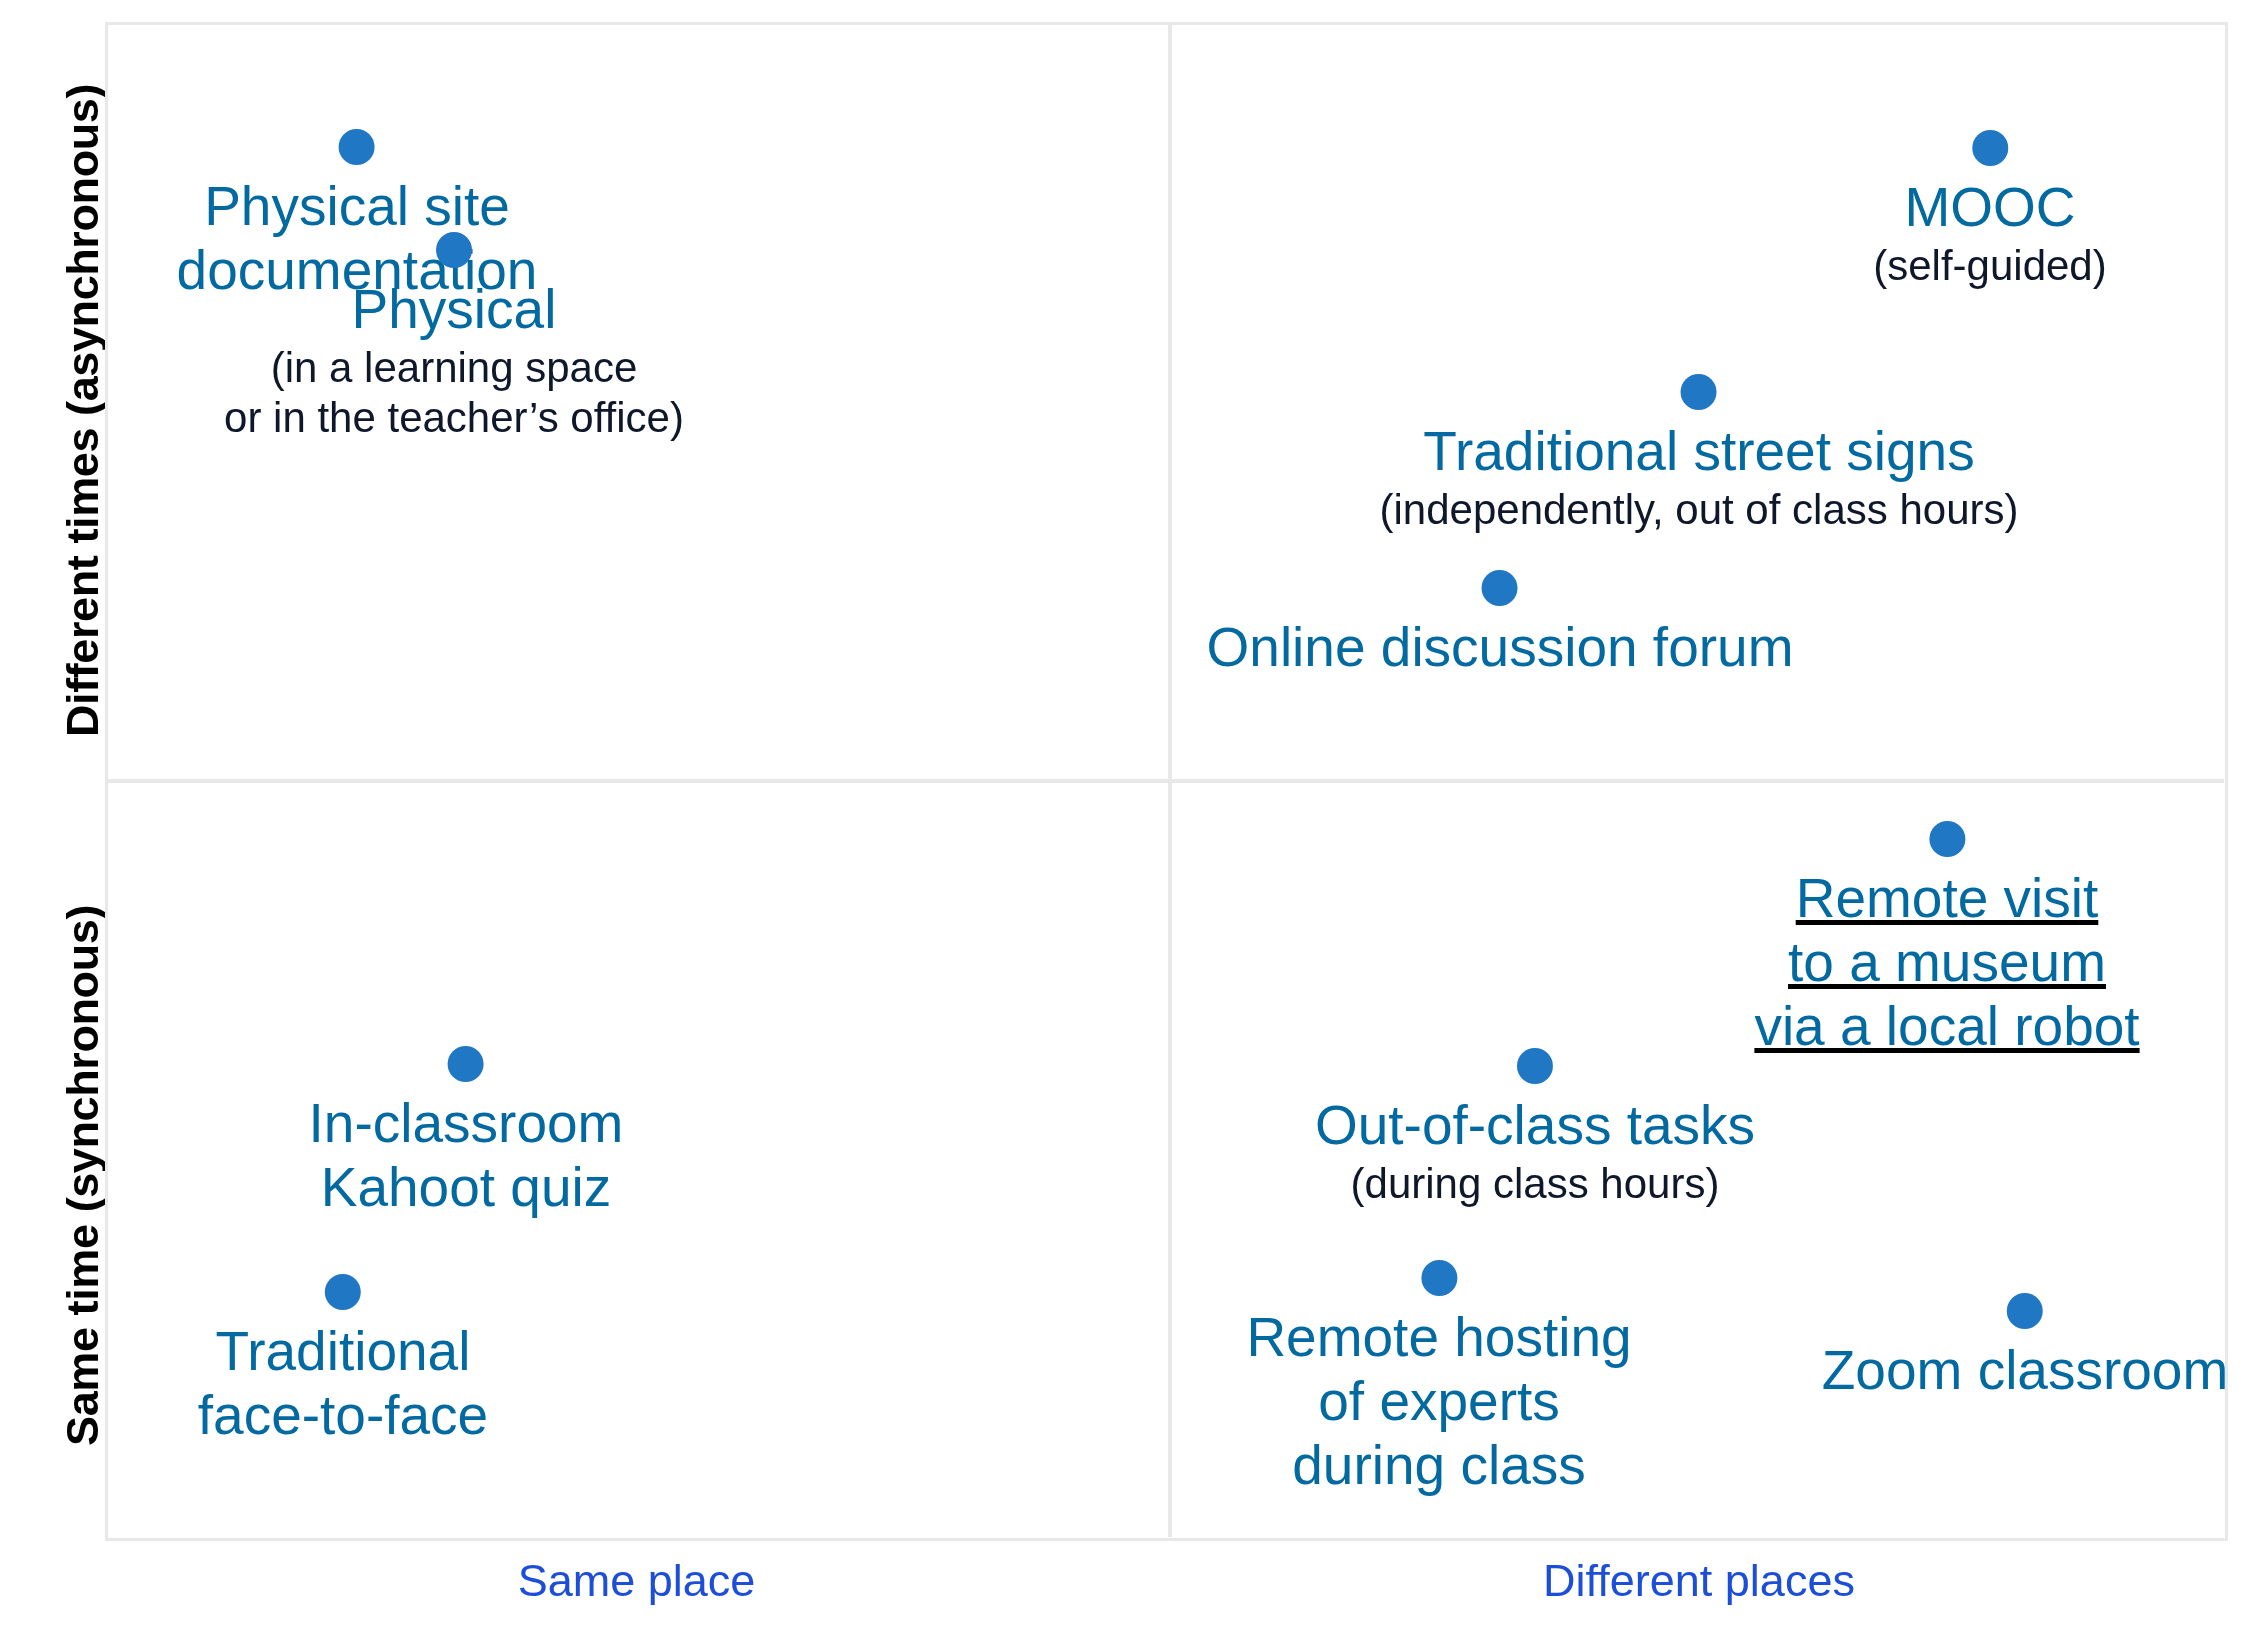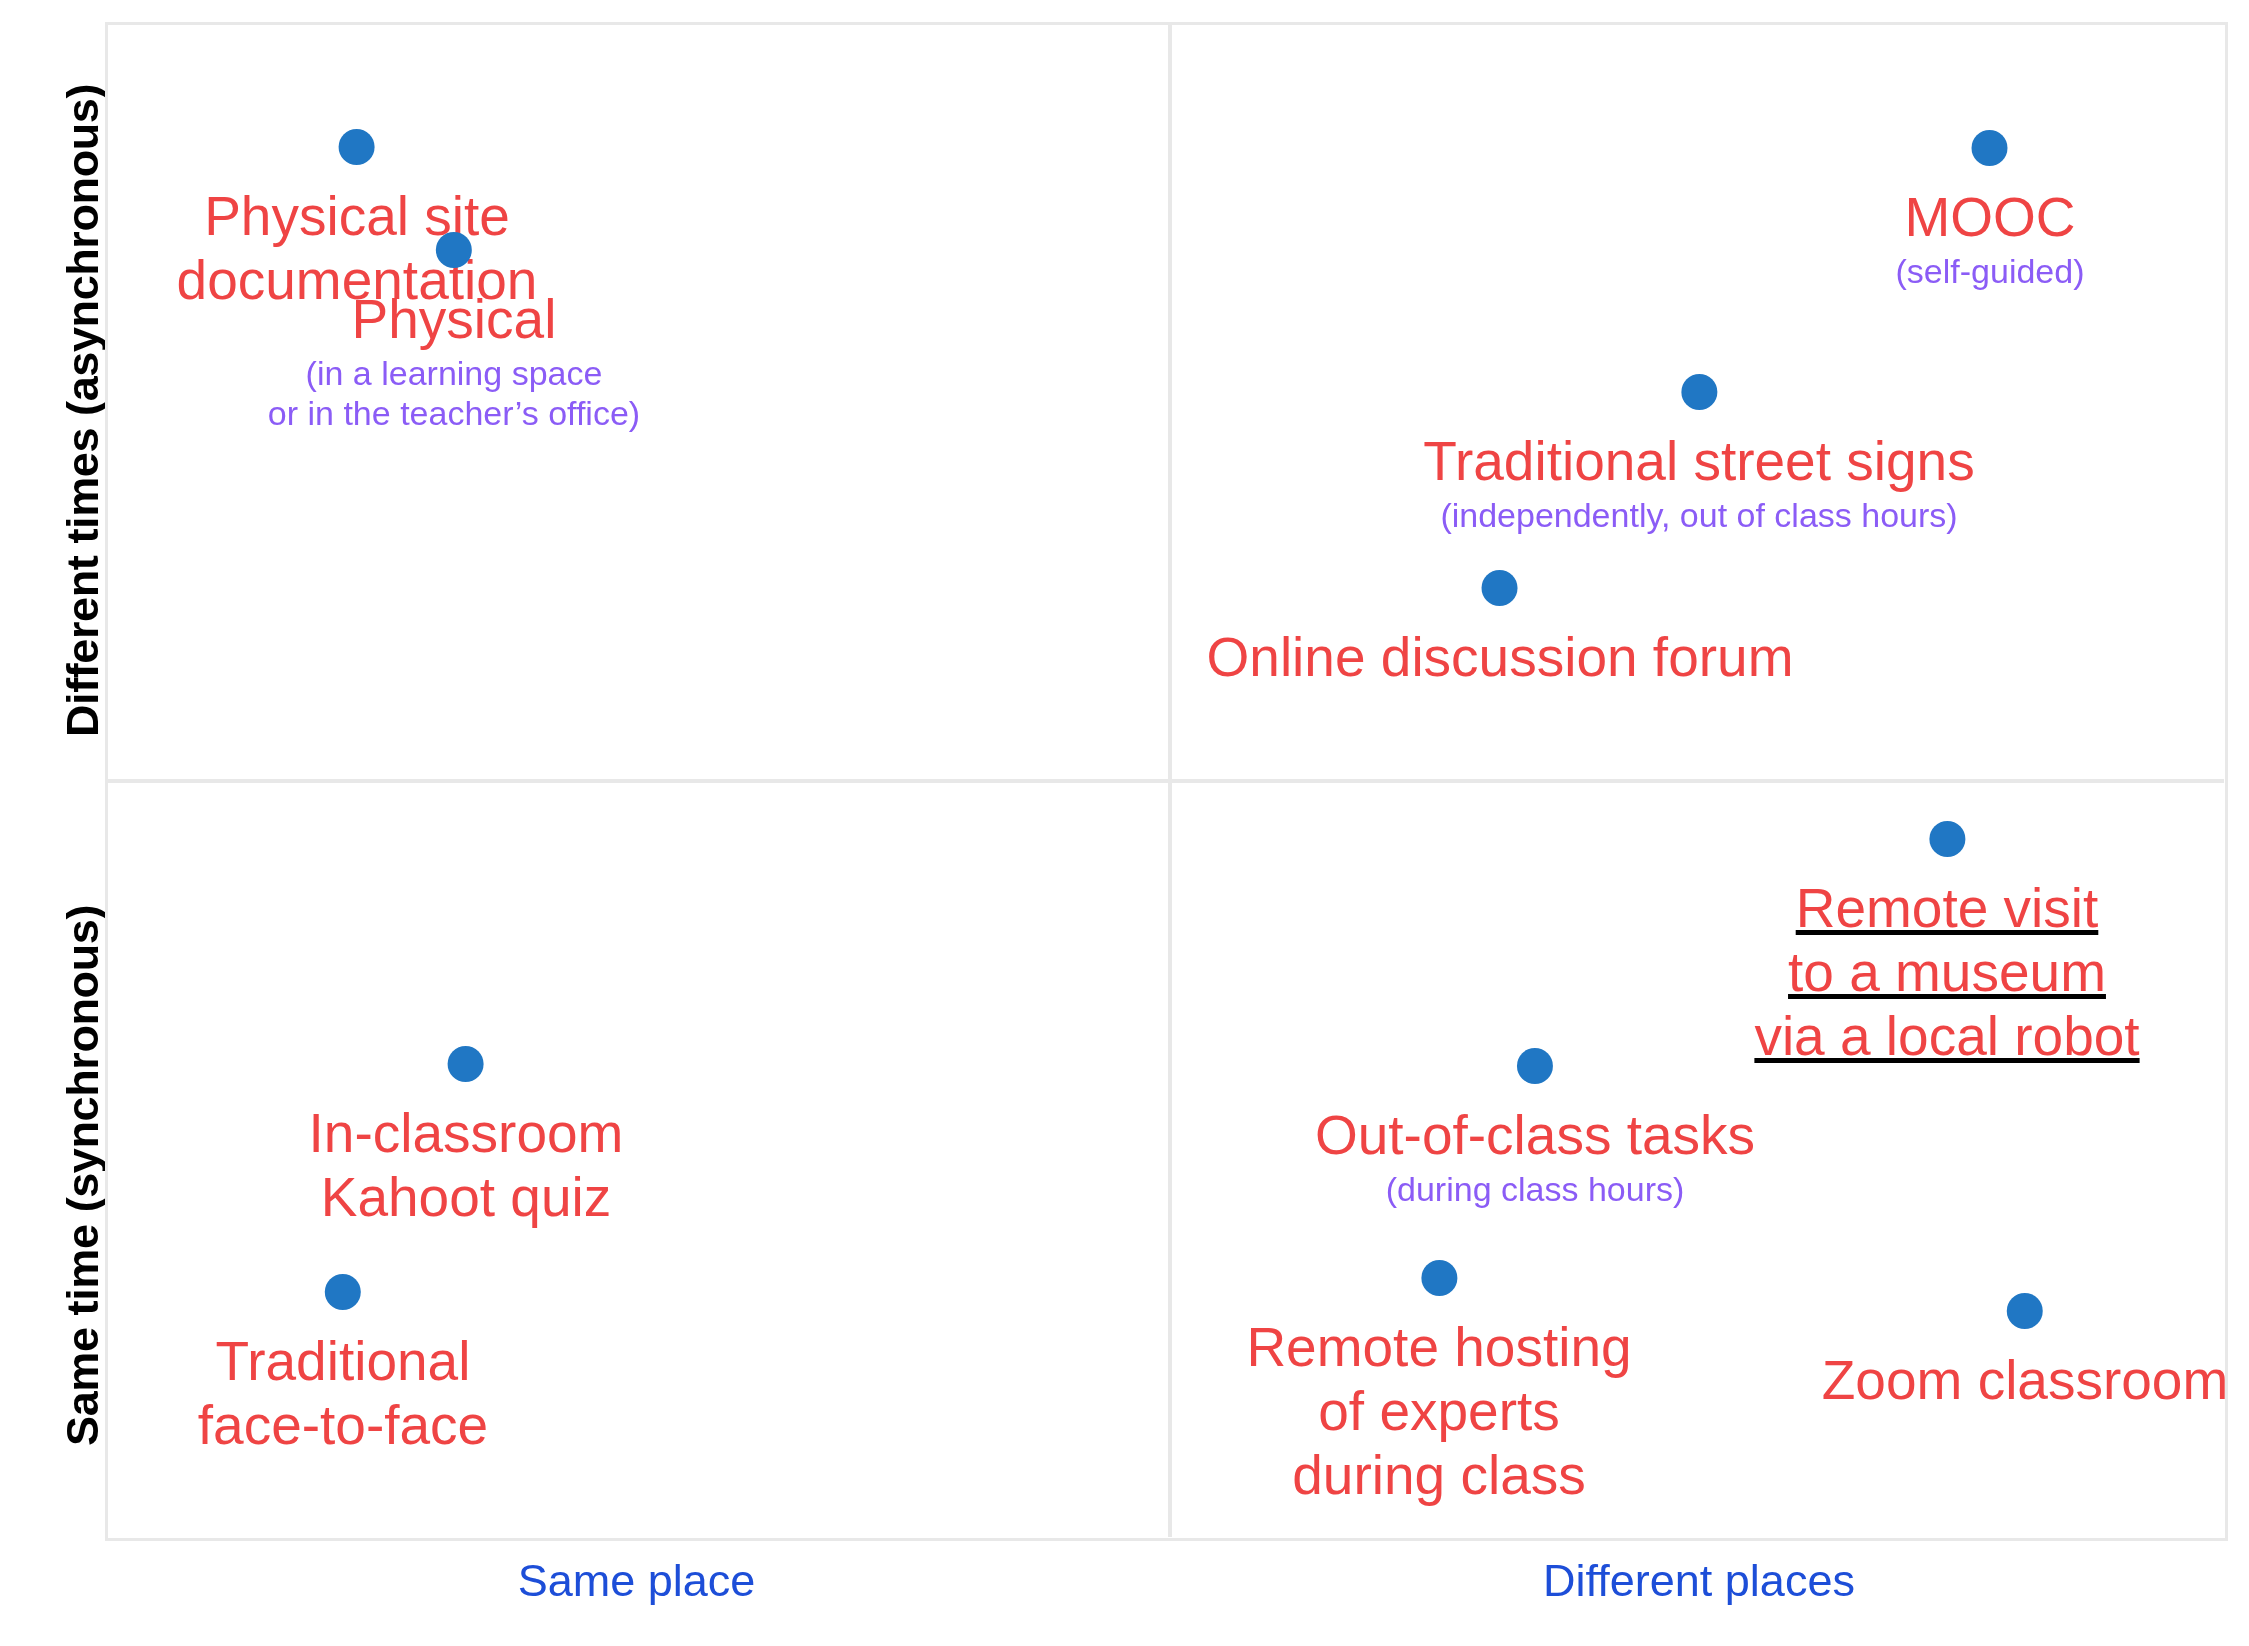--- a/index.html
+++ b/index.html
@@ -97,29 +97,29 @@
     width: 36px;
     height: 36px;
     border-radius: 50%;
     background: #2077C4;
     margin: 0 auto;
   }
   .item-label {
     font-size: 55px;
     line-height: 1.16;
     font-weight: 400;
-    color: #ef4444;
-    margin-top: 20px;
+    color: #0369a1;
+    margin-top: 10px;
     letter-spacing: 0px;
   }
   .item-sub {
-    font-size: 34px;
+    font-size: 42px;
     line-height: 1.18;
     font-weight: 400;
-    color: #8b5cf6;
+    color: #0f172a;
     margin-top: 1.5px;
     letter-spacing: 0px;
   }
   .item-label .ln, .item-sub .ln { display: block; }
 </style>
 </head>
 <body>
 
 <div id="stage">
 

